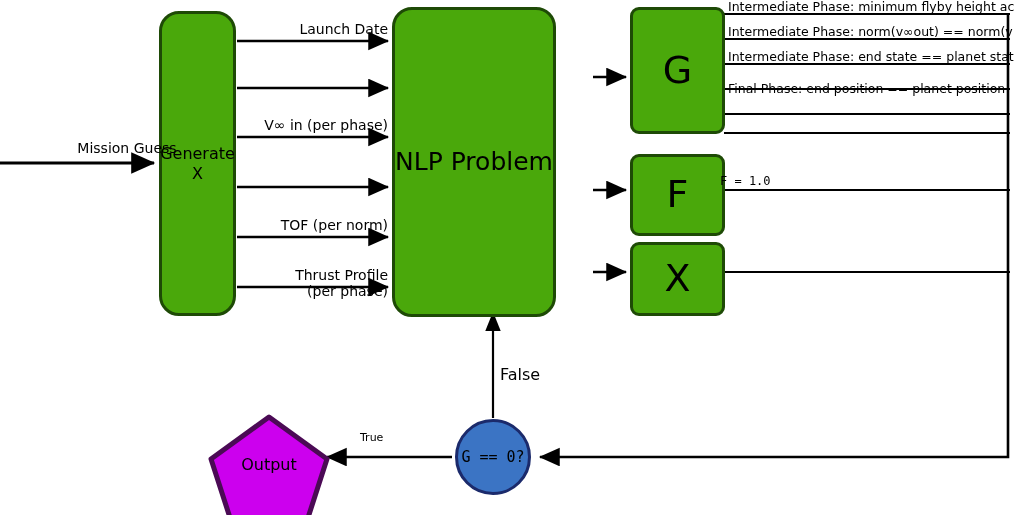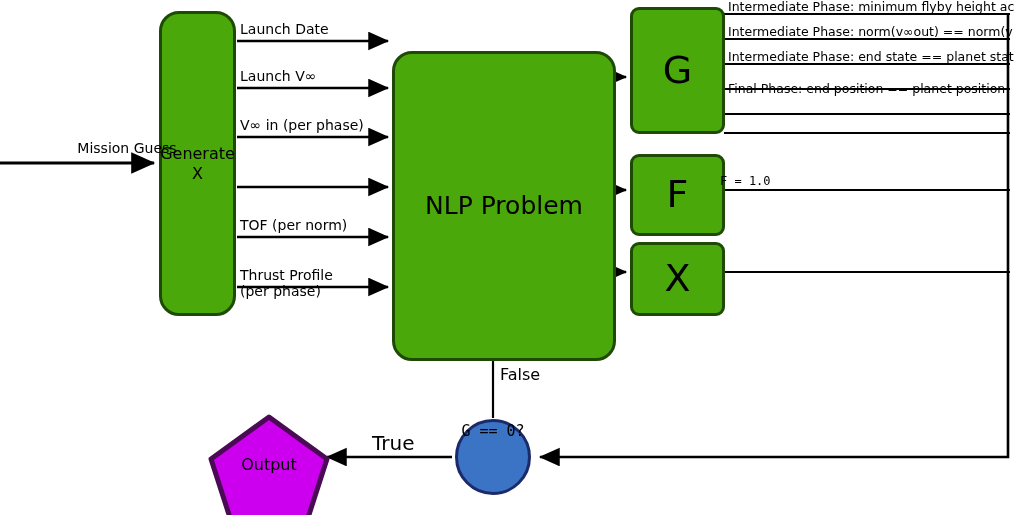--- a/index.html
+++ b/index.html
@@ -37,23 +37,22 @@
     text-align: center;
     line-height: 1.25;
   }
   .gbox.small { border-radius: 9px; }
 
   #node-generate-x {
     left: 159px; top: 11px; width: 77px; height: 305px;
     font-size: 16px;
   }
   #node-nlp {
-    left: 392px; top: 7px; width: 224px; height: 310px;
+    left: 392px; top: 7px; width: 164px; height: 310px;
     font-size: 25px;
-    margin-top: 44px;
   }
   #node-g {
     left: 630px; top: 7px; width: 95px; height: 127px;
     font-size: 38px;
   }
   #node-f {
     left: 630px; top: 154px; width: 95px; height: 82px;
     font-size: 38px;
   }
   #node-x {
@@ -64,20 +63,21 @@
   
   #node-decision {
     position: absolute;
     left: 455px; top: 419px;
     width: 76px; height: 76px;
     border-radius: 50%;
     background: #3b74c4;
     border: 3px solid #1b2a6b;
     box-sizing: border-box;
     display: flex;
+    align-items: center;
     justify-content: center;
     color: #000000;
     font-family: "DejaVu Sans Mono", "Liberation Mono", monospace;
     font-size: 15px;
     white-space: nowrap;
   }
 
   
   #node-output {
     position: absolute;
@@ -96,21 +96,21 @@
   }
 
   
   .edge-label {
     position: absolute;
     font-size: 14px;
     color: #000000;
     white-space: nowrap;
     line-height: 1.15;
   }
-  .edge-label.center { text-align: left; }
+  .edge-label.center { text-align: right; }
   .constraint-label {
     position: absolute;
     font-size: 12.5px;
     color: #000000;
     white-space: nowrap;
     line-height: 1.1;
   }
   .mono-label {
     position: absolute;
     font-family: "DejaVu Sans Mono", "Liberation Mono", monospace;
@@ -217,36 +217,35 @@
   <div id="node-output">
     <div class="pent-label">
       <div>Output</div>
     </div>
   </div>
 
   <div class="edge-label" style="left:0px; top:140px; width:254px; text-align:center;">Mission Guess</div>
 
   <div class="edge-label center" style="left:240px; top:21px; width:148px;">Launch Date</div>
 
-  <div class="edge-label center" style="left:240px; top:68px; width:148px;">Launch V∞</div>
 
   <div class="edge-label center" style="left:240px; top:117px; width:148px;">V∞ in (per phase)</div>
 
 
   <div class="edge-label center" style="left:240px; top:217px; width:148px;">TOF (per norm)</div>
 
   <div class="edge-label center" style="left:240px; top:267px; width:148px;">
     <div>Thrust Profile</div>
     <div>(per phase)</div>
   </div>
 
   <div class="constraint-label" style="left:728px; top:0px;">Intermediate Phase: minimum flyby height acceptable</div>
   <div class="constraint-label" style="left:728px; top:25px;">Intermediate Phase: norm(v∞out) == norm(v∞in)</div>
   <div class="constraint-label" style="left:728px; top:50px;">Intermediate Phase: end state == planet state + v∞</div>
   <div class="constraint-label" style="left:728px; top:82px;">Final Phase: end position == planet position</div>
 
   <div class="mono-label" style="left:696px; top:174px;margin-left:24px;">F = 1.0</div>
 
   <div class="edge-label" style="left:500px; top:366px; font-size:16px;">False</div>
 
-  <div class="edge-label" style="left:372px; top:432px; font-size:20px;">True</div>
+  <div class="edge-label" style="left:360px; top:432px; font-size:11px;">True</div>
 
 </div>
 
 </body></html>

